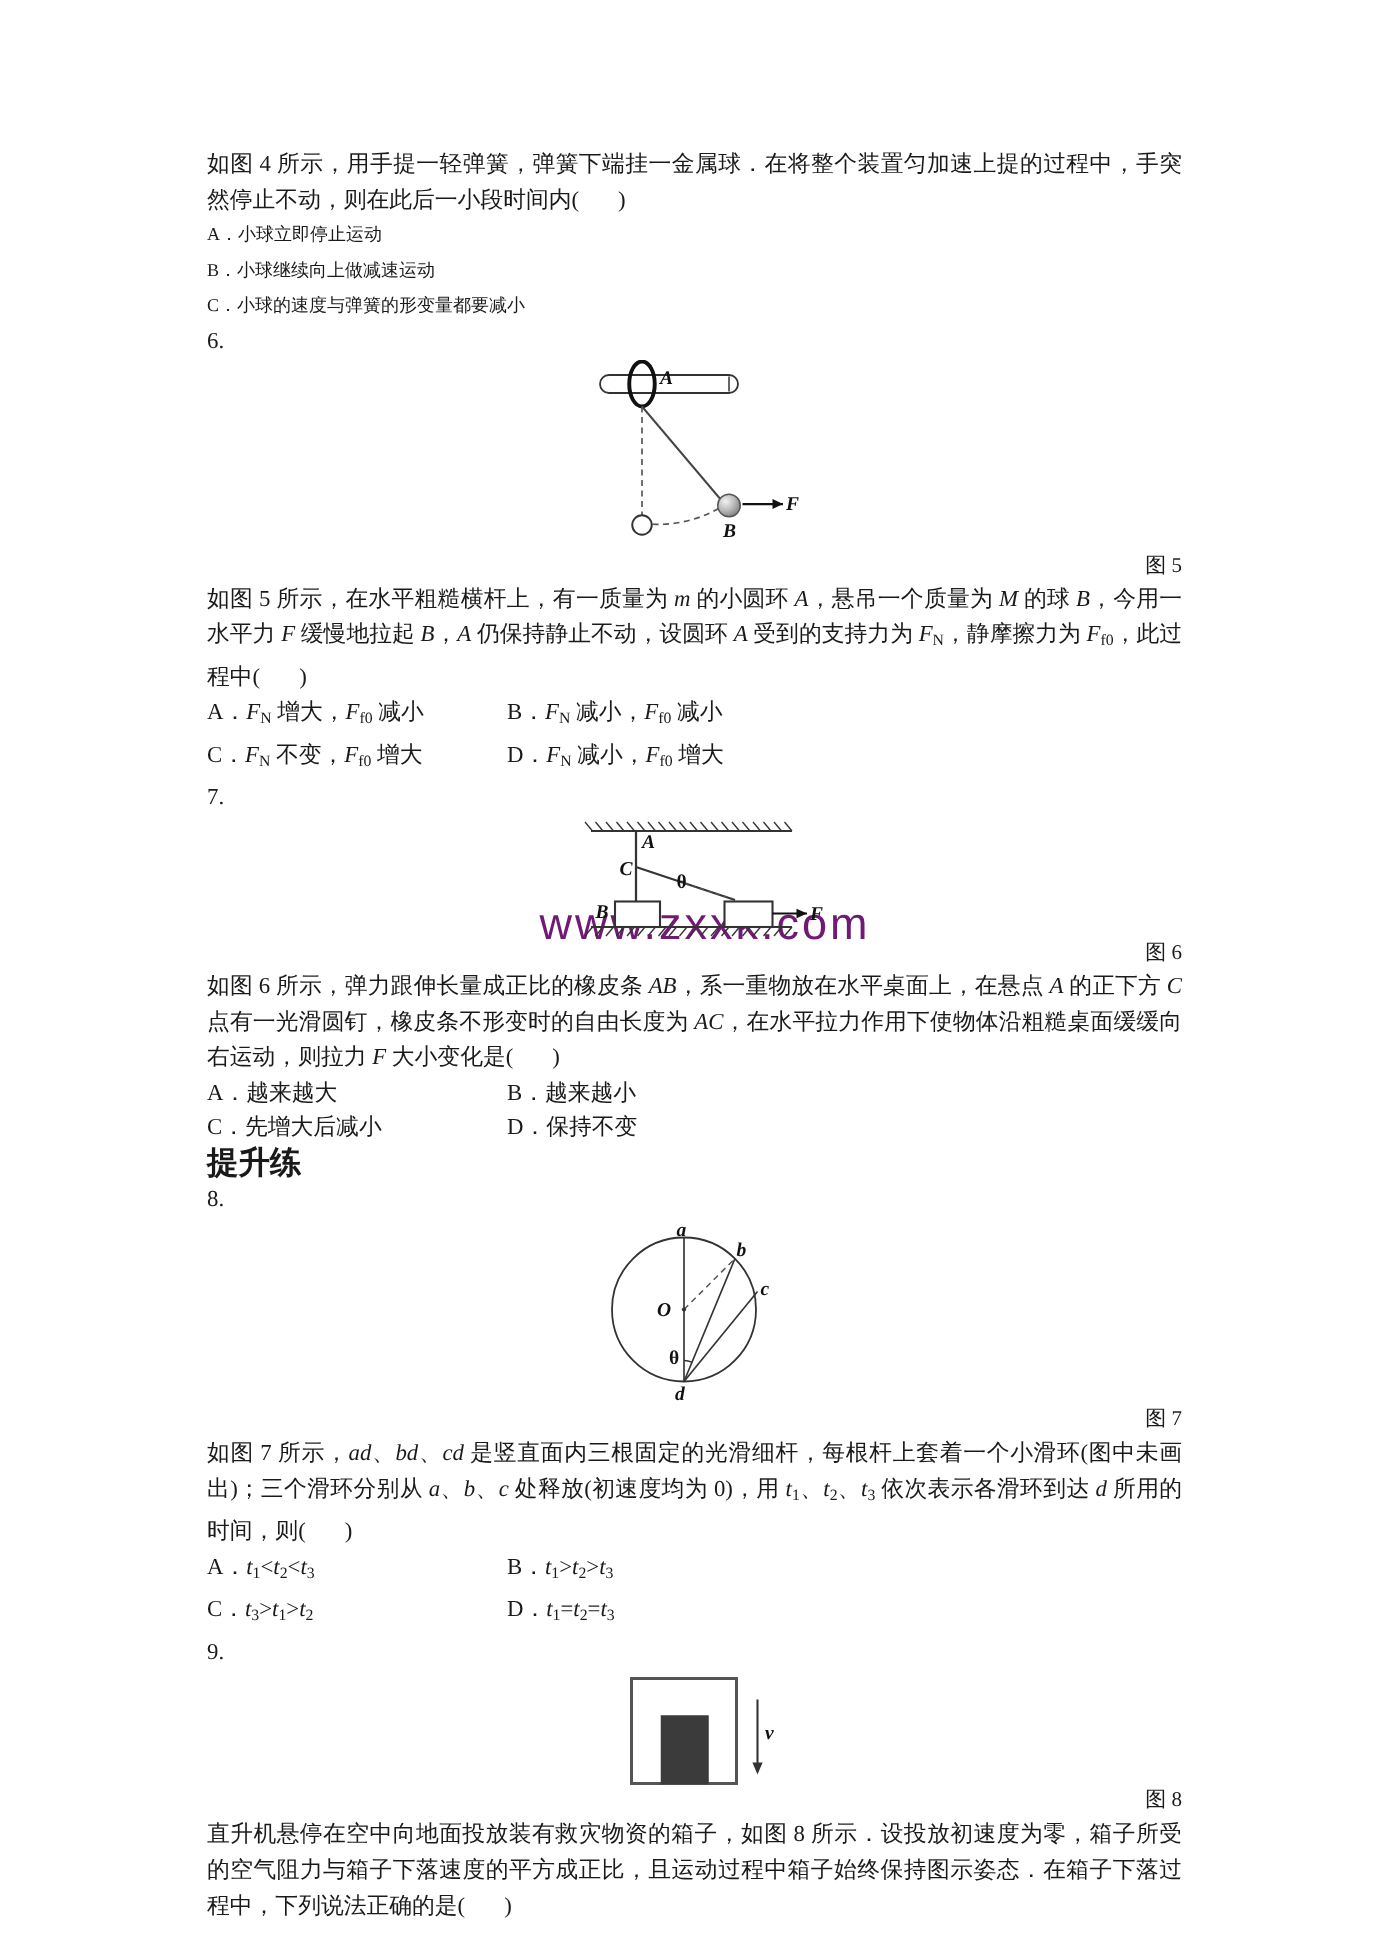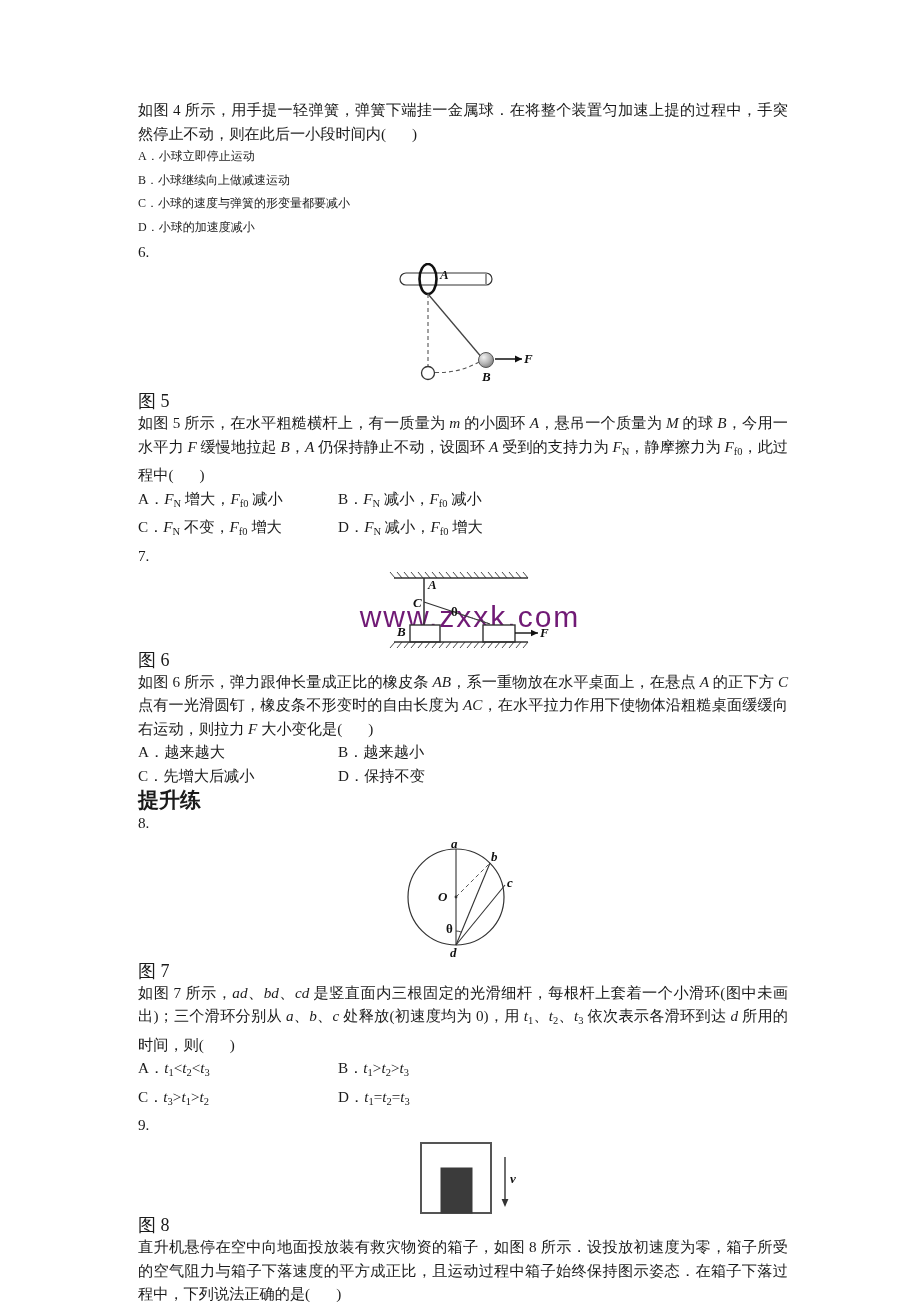--- a/index.html
+++ b/index.html
@@ -85,22 +85,22 @@
   .sub {
     font-size: 10.5px;
     vertical-align: -0.28em;
     font-style: normal;
   }
   .figwrap {
     position: relative;
     width: 650px;
   }
   .figcap {
-    text-align: left;
-    font-size: 18px;
+    text-align: right;
+    font-size: 14px;
     line-height: 20px;
   }
   .fig-label {
     position: absolute;
     font-style: italic;
     font-family: "Liberation Serif", serif;
     font-weight: bold;
     font-size: 13px;
     color: #111;
   }
@@ -113,21 +113,20 @@
 <div class="page">
 
   <div class="watermark">www.zxxk.com</div>
 
   <div class="content">
 
     <p class="para"><span>如图 4 所示，用手提一轻弹簧，弹簧下端挂一金属球．在将整个装置匀加速上提的过程中，手突然停止不动，则在此后一小段时间内(</span><span class="blank"></span><span>)</span></p>
     <p class="opt">A．小球立即停止运动</p>
     <p class="opt">B．小球继续向上做减速运动</p>
     <p class="opt">C．小球的速度与弹簧的形变量都要减小</p>
-    <p class="opt">D．小球的加速度减小</p>
 
     <p class="qnum">6.</p>
 
     <div class="figwrap">
       <svg width="650" height="128" viewBox="0 0 650 128">
 
         <rect x="262" y="10" width="92" height="12" rx="6" ry="6" fill="#ffffff" stroke="#333" stroke-width="1.2"></rect>
         <line x1="348" y1="11" x2="348" y2="21" stroke="#333" stroke-width="1"></line>
 
         <ellipse cx="290" cy="16" rx="8.5" ry="15" fill="none" stroke="#111" stroke-width="2.6"></ellipse>

